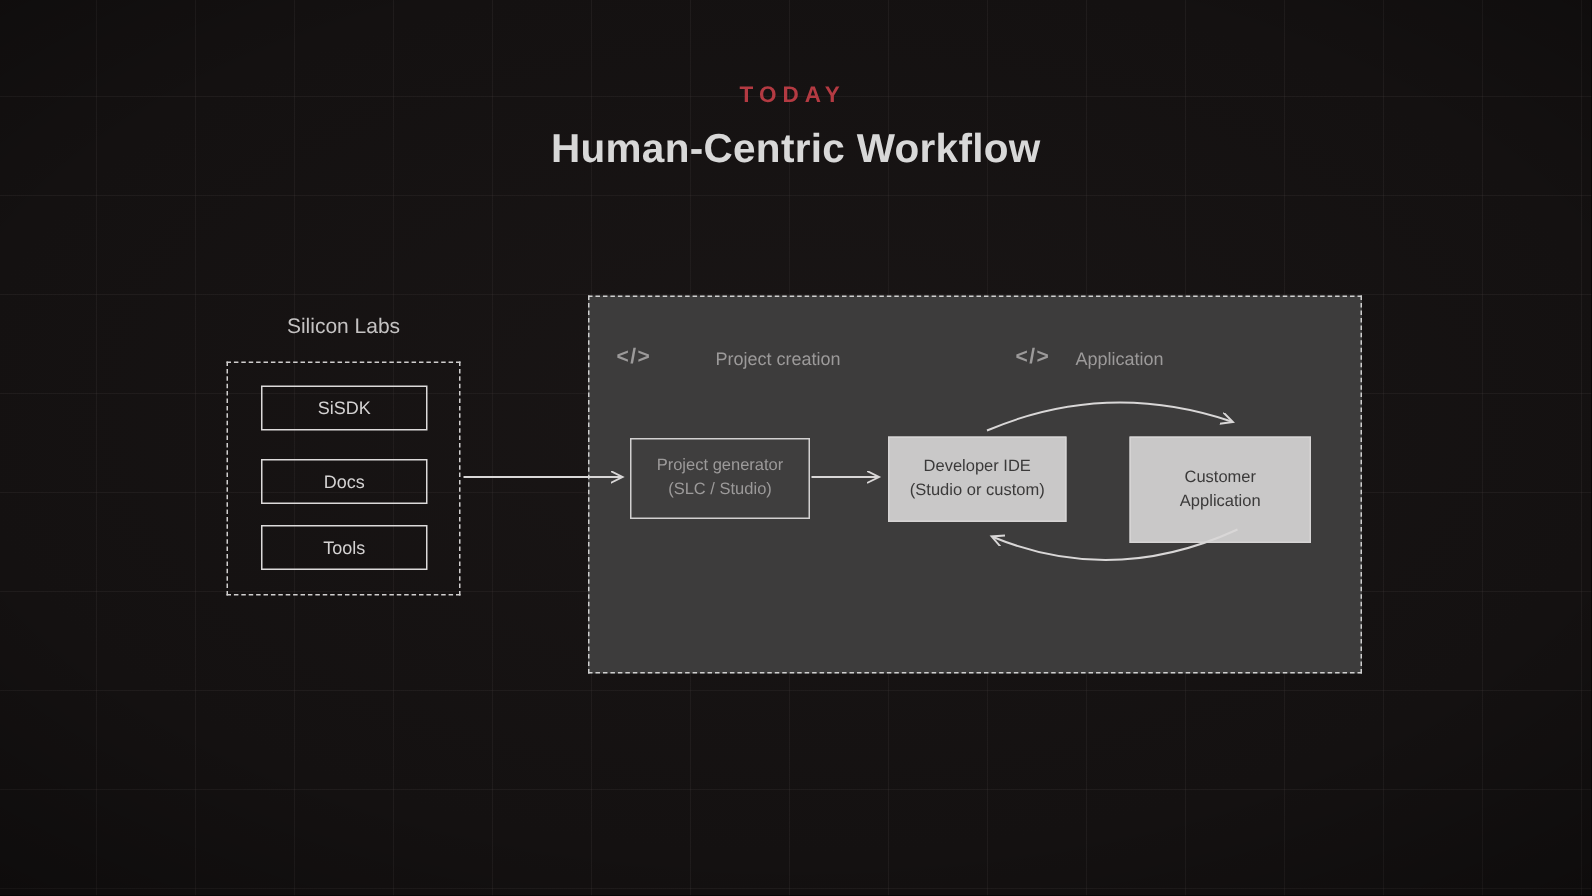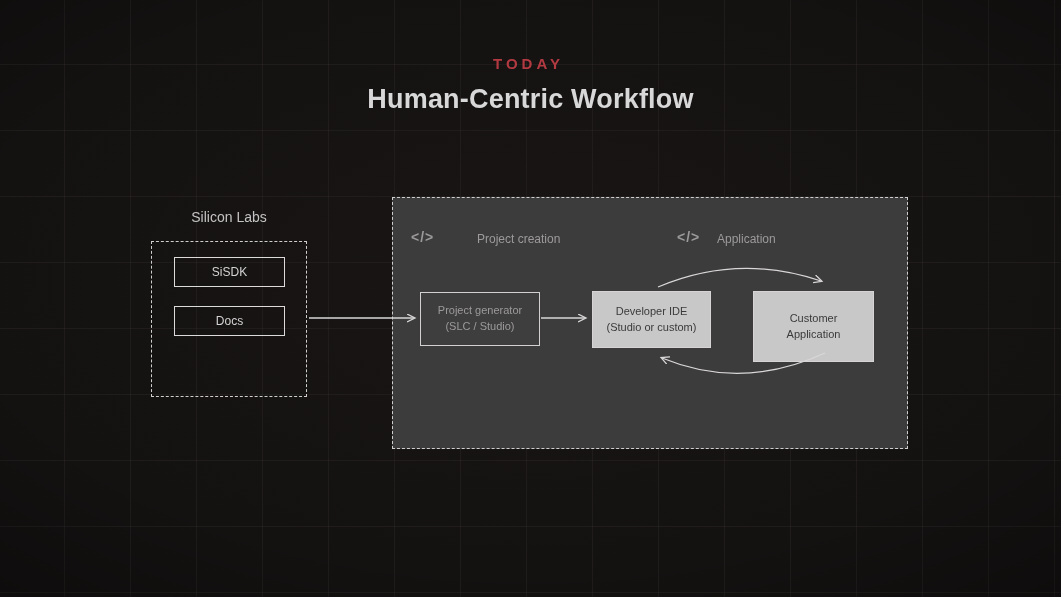--- a/index.html
+++ b/index.html
@@ -142,20 +142,21 @@
   <span class="abs section-label section-label-2">Application</span>
 
   <div class="abs flow-box dark">Project generator (SLC / Studio)</div>
   <div class="abs flow-box light ide">Developer IDE (Studio or custom)</div>
   <div class="abs flow-box light app">Customer Application</div>
 
   <div class="abs sl-label">Silicon Labs</div>
   <div class="abs sl-group"></div>
   <div class="abs sl-box sl-box-1">SiSDK</div>
   <div class="abs sl-box sl-box-2">Docs</div>
+  <div class="abs sl-box sl-box-3">Tools</div>
 
   <svg class="abs arrows" viewBox="0 0 1061 597" xmlns="http://www.w3.org/2000/svg">
     <defs>
       <marker id="arrowhead" markerWidth="10" markerHeight="10" refX="7" refY="4" orient="auto" markerUnits="userSpaceOnUse">
         <path d="M0 0 L8 4 L0 8" fill="none" stroke="#d9d7d7" stroke-width="1.3"></path>
       </marker>
     </defs>
     <line x1="309" y1="318" x2="414" y2="318" stroke="#d9d7d7" stroke-width="1.3" marker-end="url(#arrowhead)"></line>
     <line x1="541" y1="318" x2="585" y2="318" stroke="#d9d7d7" stroke-width="1.3" marker-end="url(#arrowhead)"></line>
     <path d="M658 287 Q738 253 821 281" fill="none" stroke="#d9d7d7" stroke-width="1.3" marker-end="url(#arrowhead)"></path>

